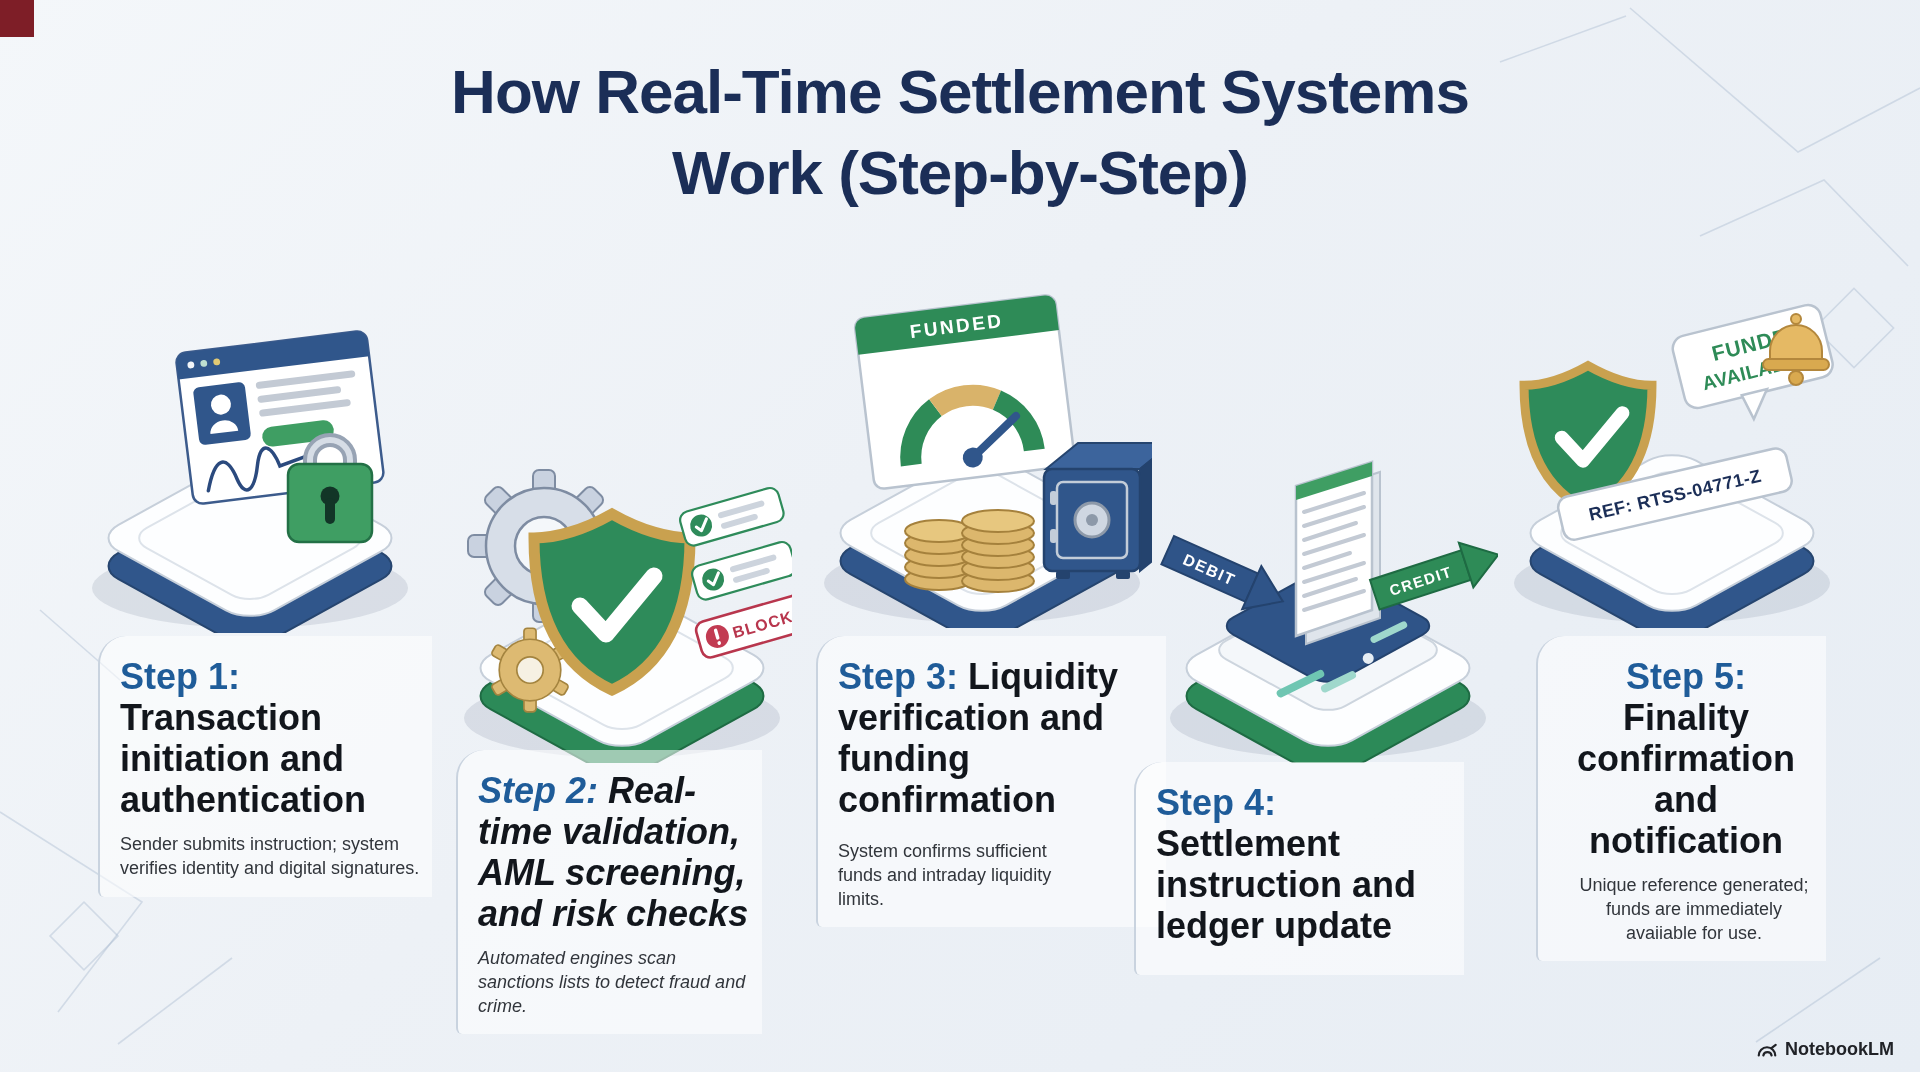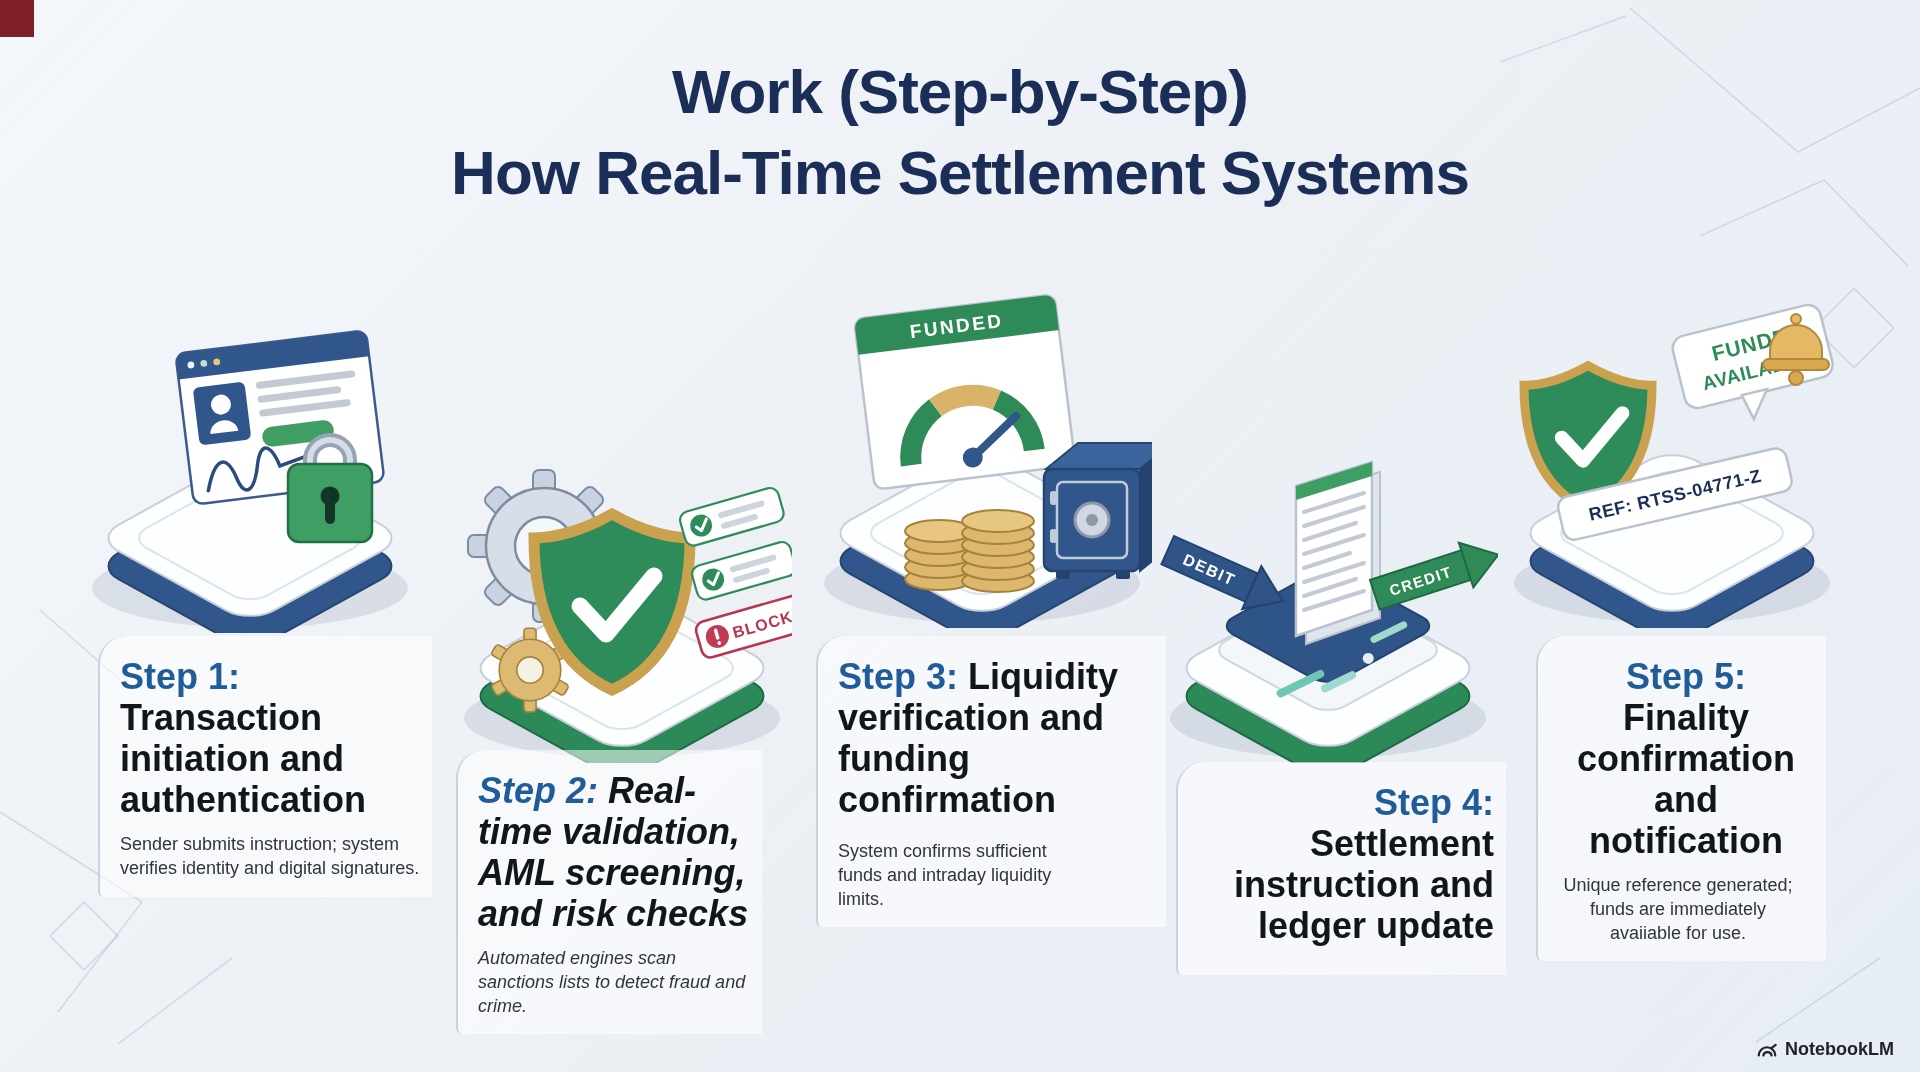--- a/index.html
+++ b/index.html
@@ -24,23 +24,23 @@
     padding:20px 12px 16px 20px;
     box-sizing:content-box;
   }
   .step-heading{margin:0 0 13px 0;font-size:36px;line-height:1.14;color:#12161c;font-weight:700;}
   .step-label{color:#1f5c99;}
   .step-body{margin:0;font-size:18px;line-height:1.32;color:#31353b;font-weight:400;}
   #card-1{left:98px;top:636px;width:300px;}
   #card-2{left:456px;top:750px;width:272px;font-style:italic;}
   #card-3{left:816px;top:636px;width:316px;}
   #card-3 .step-body{max-width:256px;margin-top:20px;}
-  #card-4{left:1176px;top:762px;width:296px;text-align:right;}
+  #card-4{left:1134px;top:762px;width:296px;}
   #card-5{left:1536px;top:636px;width:256px;text-align:center;}
-  #card-5 .step-body{max-width:240px;}
+  #card-5 .step-body{max-width:240px;margin-left:16px;}
   .footer-brand{
     position:absolute;right:26px;bottom:12px;display:flex;align-items:center;gap:7px;
     font-size:18px;font-weight:700;color:#202227;
   }
   svg text{font-family:"Liberation Sans", sans-serif;}
 </style>
 </head>
 <body>
 
 <svg class="bg-decor" width="1920" height="1072" viewBox="0 0 1920 1072">
@@ -53,22 +53,22 @@
     <path d="M118,1044 L232,958"></path>
     <path d="M40,610 L120,680"></path>
     <rect x="60" y="912" width="48" height="48" transform="rotate(45 84 936)"></rect>
     <path d="M1756,1042 L1880,958"></path>
   </g>
 </svg>
 
 <div class="corner-accent"></div>
 
 <h1 class="title" style="margin:0;">
+  <div>How Real-Time Settlement Systems</div>
   <div>Work (Step-by-Step)</div>
-  <div>How Real-Time Settlement Systems</div>
 </h1>
 
 <svg class="art" style="left:80px;top:288px;" width="340" height="345" viewBox="0 0 340 345">
   <g>
     <ellipse cx="170" cy="300" rx="158" ry="40" fill="rgba(59,77,104,0.12)"></ellipse>
     <rect x="-110" y="-110" width="220" height="220" rx="34" transform="translate(170,278) scale(1,0.55) rotate(45)" fill="#30568b" stroke="#26456f" stroke-width="2" vector-effect="non-scaling-stroke"></rect>
     <rect x="-110" y="-110" width="220" height="220" rx="34" transform="translate(170,250) scale(1,0.55) rotate(45)" fill="#fdfeff" stroke="#c6cfda" stroke-width="2" vector-effect="non-scaling-stroke"></rect>
     <rect x="-86" y="-86" width="172" height="172" rx="26" transform="translate(170,250) scale(1,0.55) rotate(45)" fill="none" stroke="#dde3ea" stroke-width="2" vector-effect="non-scaling-stroke"></rect>
   </g>
   <g transform="translate(92,38) rotate(-7)">

